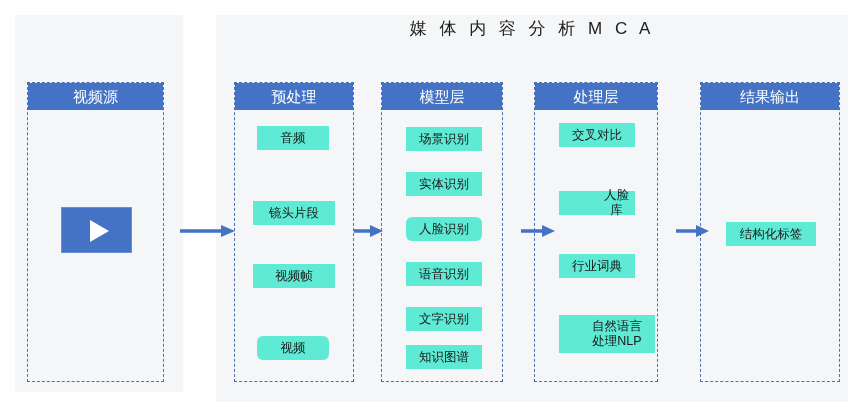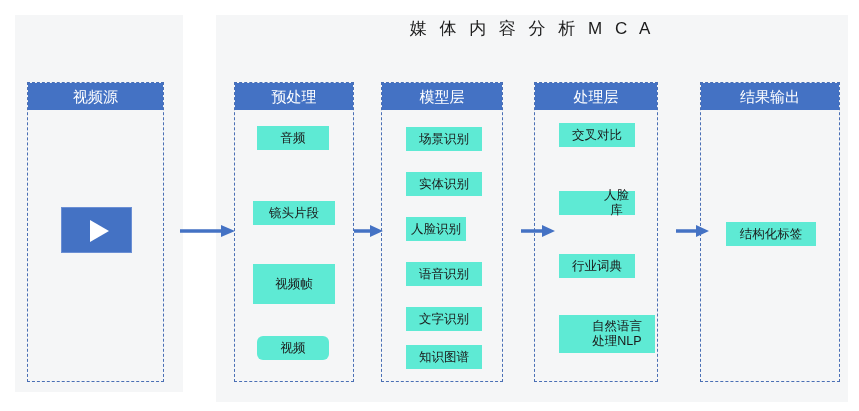--- a/index.html
+++ b/index.html
@@ -127,29 +127,29 @@
     <div class="stage-header">视频源</div>
     <div id="video-thumb" style="left:33px; top:124px;">
       <div id="play-triangle"></div>
     </div>
   </div>
 
   <div class="stage" id="stage-preprocess" style="left:234px; top:82px; width:120px; height:300px;">
     <div class="stage-header">预处理</div>
     <div class="chip" style="left:22px; top:43px;  width:72px; height:24px;">音频</div>
     <div class="chip" style="left:18px; top:118px; width:82px; height:24px;">镜头片段</div>
-    <div class="chip" style="left:18px; top:181px; width:82px; height:40px;">视频帧</div>
+    <div class="chip" style="left:18px; top:181px; width:82px; height:24px;">视频帧</div>
     <div class="chip" style="left:22px; top:253px; width:72px; height:24px;border-radius:6px;">视频</div>
   </div>
 
   <div class="stage" id="stage-model-layer" style="left:381px; top:82px; width:122px; height:300px;">
     <div class="stage-header">模型层</div>
     <div class="chip" style="left:24px; top:44px;  width:76px; height:24px;">场景识别</div>
     <div class="chip" style="left:24px; top:89px;  width:76px; height:24px;">实体识别</div>
-    <div class="chip" style="left:24px; top:134px; width:60px; height:24px;">人脸识别</div>
+    <div class="chip" style="left:24px; top:134px; width:76px; height:24px;border-radius:6px;">人脸识别</div>
     <div class="chip" style="left:24px; top:179px; width:76px; height:24px;">语音识别</div>
     <div class="chip" style="left:24px; top:224px; width:76px; height:24px;">文字识别</div>
     <div class="chip" style="left:24px; top:262px; width:76px; height:24px;">知识图谱</div>
   </div>
 
   <div class="stage" id="stage-processing-layer" style="left:534px; top:82px; width:124px; height:300px;">
     <div class="stage-header">处理层</div>
     <div class="chip" style="left:24px; top:40px;  width:76px; height:24px;">交叉对比</div>
     <div class="chip" style="left:24px; top:108px; width:76px; height:24px;padding-left:39px;">人脸库</div>
     <div class="chip" style="left:24px; top:171px; width:76px; height:24px;">行业词典</div>

